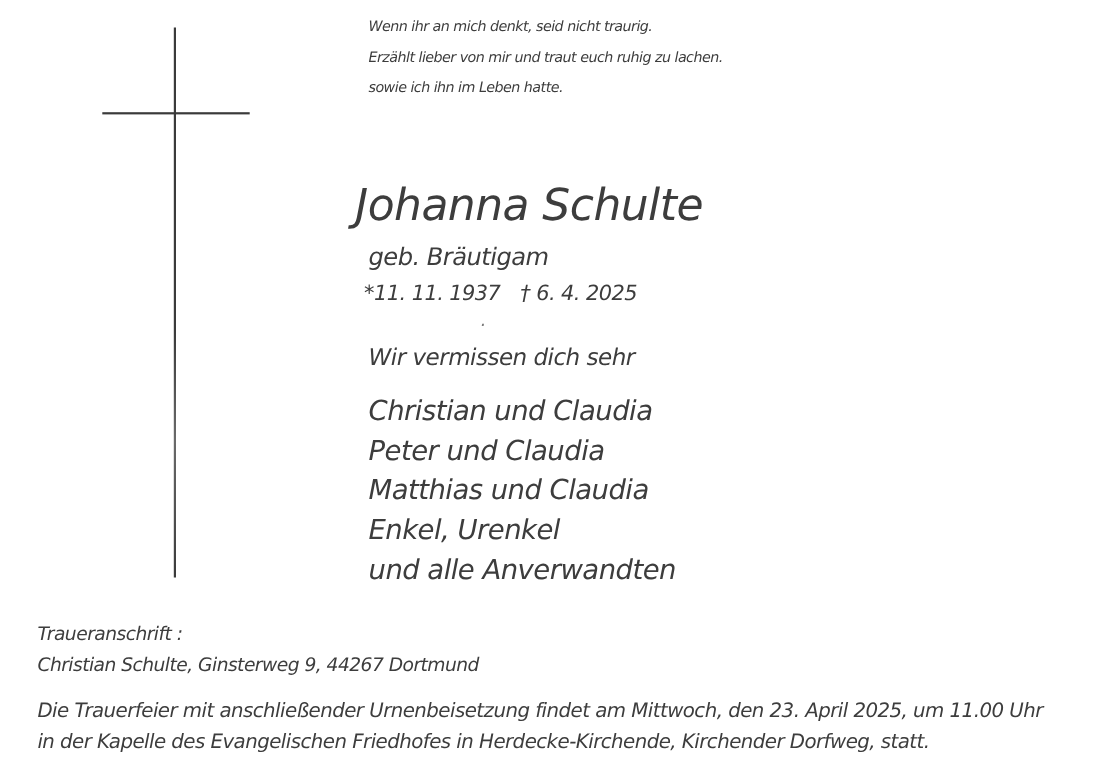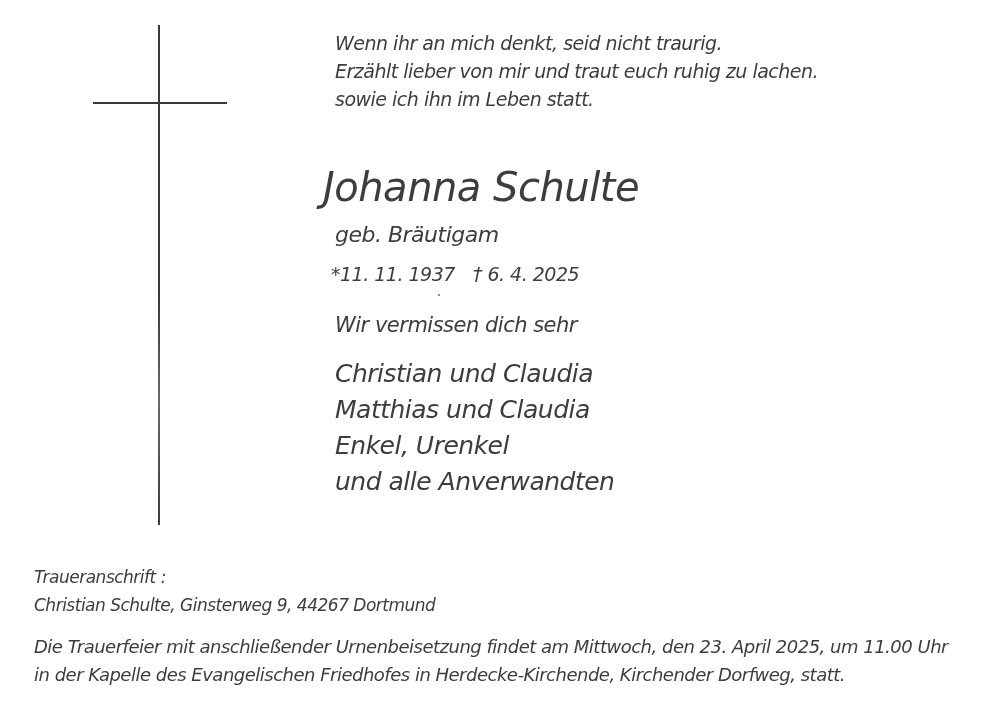--- a/index.html
+++ b/index.html
@@ -28,22 +28,22 @@
     position: absolute;
     left: 93px;
     top: 102px;
     width: 134px;
     height: 2px;
     background: #3a3a3a;
   }
   .verse {
     position: absolute;
     left: 335px;
-    top: 29px;
-    font-size: 19px;
+    top: 11px;
+    font-size: 13px;
     line-height: 28px;
     white-space: nowrap;
   }
   .name {
     position: absolute;
     left: 323px;
     top: 164px;
     font-size: 40px;
     font-weight: 400;
     white-space: nowrap;
@@ -51,21 +51,21 @@
   .maiden-name {
     position: absolute;
     left: 335px;
     top: 222px;
     font-size: 22px;
     white-space: nowrap;
   }
   .dates {
     position: absolute;
     left: 331px;
-    top: 263px;
+    top: 256px;
     font-size: 19px;
     white-space: nowrap;
   }
   .dates .death-date { margin-left: 18px; }
   .stray-dot {
     position: absolute;
     left: 437px;
     top: 281px;
     font-size: 16px;
     color: #7a7a7a;
@@ -108,37 +108,38 @@
 <div class="page">
 
   <div>
     <div class="cross-vertical"></div>
     <div class="cross-horizontal"></div>
   </div>
 
   <div class="verse">
     <div>Wenn ihr an mich denkt, seid nicht traurig.</div>
     <div>Erzählt lieber von mir und traut euch ruhig zu lachen.</div>
-    <div>sowie ich ihn im Leben statt.</div>
+    <div>sowie ich ihn im Leben hatte.</div>
   </div>
 
   <div class="name">Johanna Schulte</div>
 
   <div class="maiden-name">geb. Bräutigam</div>
 
   <div class="dates">
     <span>*11. 11. 1937</span><span class="death-date">† 6. 4. 2025</span>
   </div>
 
   <div class="stray-dot">.</div>
 
   <div class="missing-line">Wir vermissen dich sehr</div>
 
   <div class="mourners">
     <div>Christian und Claudia</div>
+    <div>Peter und Claudia</div>
     <div>Matthias und Claudia</div>
     <div>Enkel, Urenkel</div>
     <div>und alle Anverwandten</div>
   </div>
 
   <div class="address-block">
     <div>Traueranschrift :</div>
     <div>Christian Schulte, Ginsterweg 9, 44267 Dortmund</div>
   </div>
 

